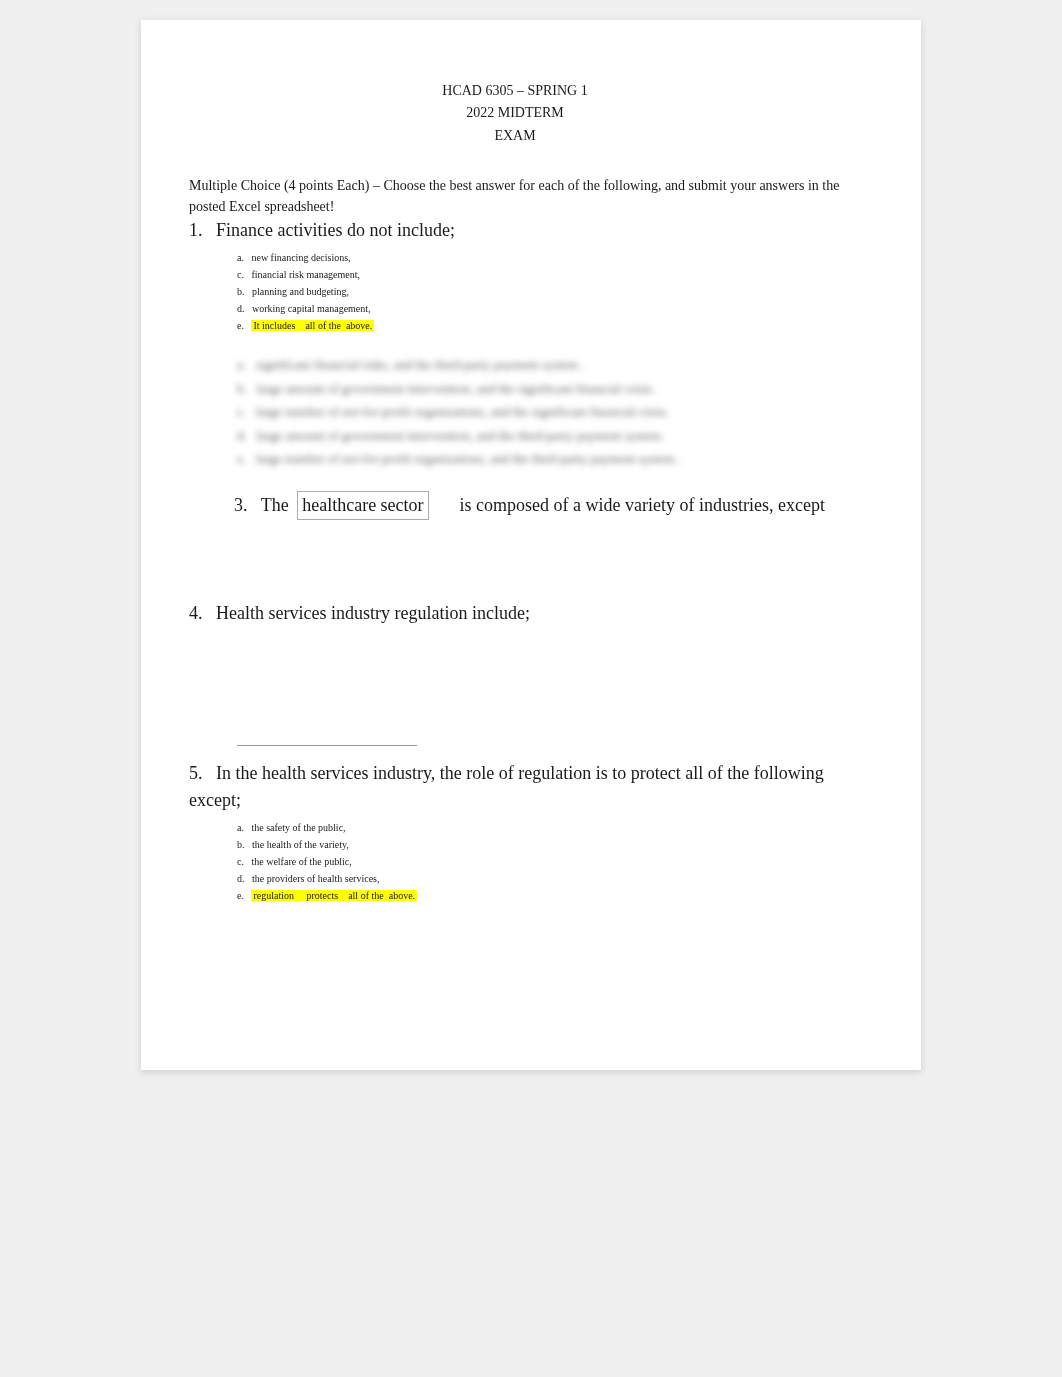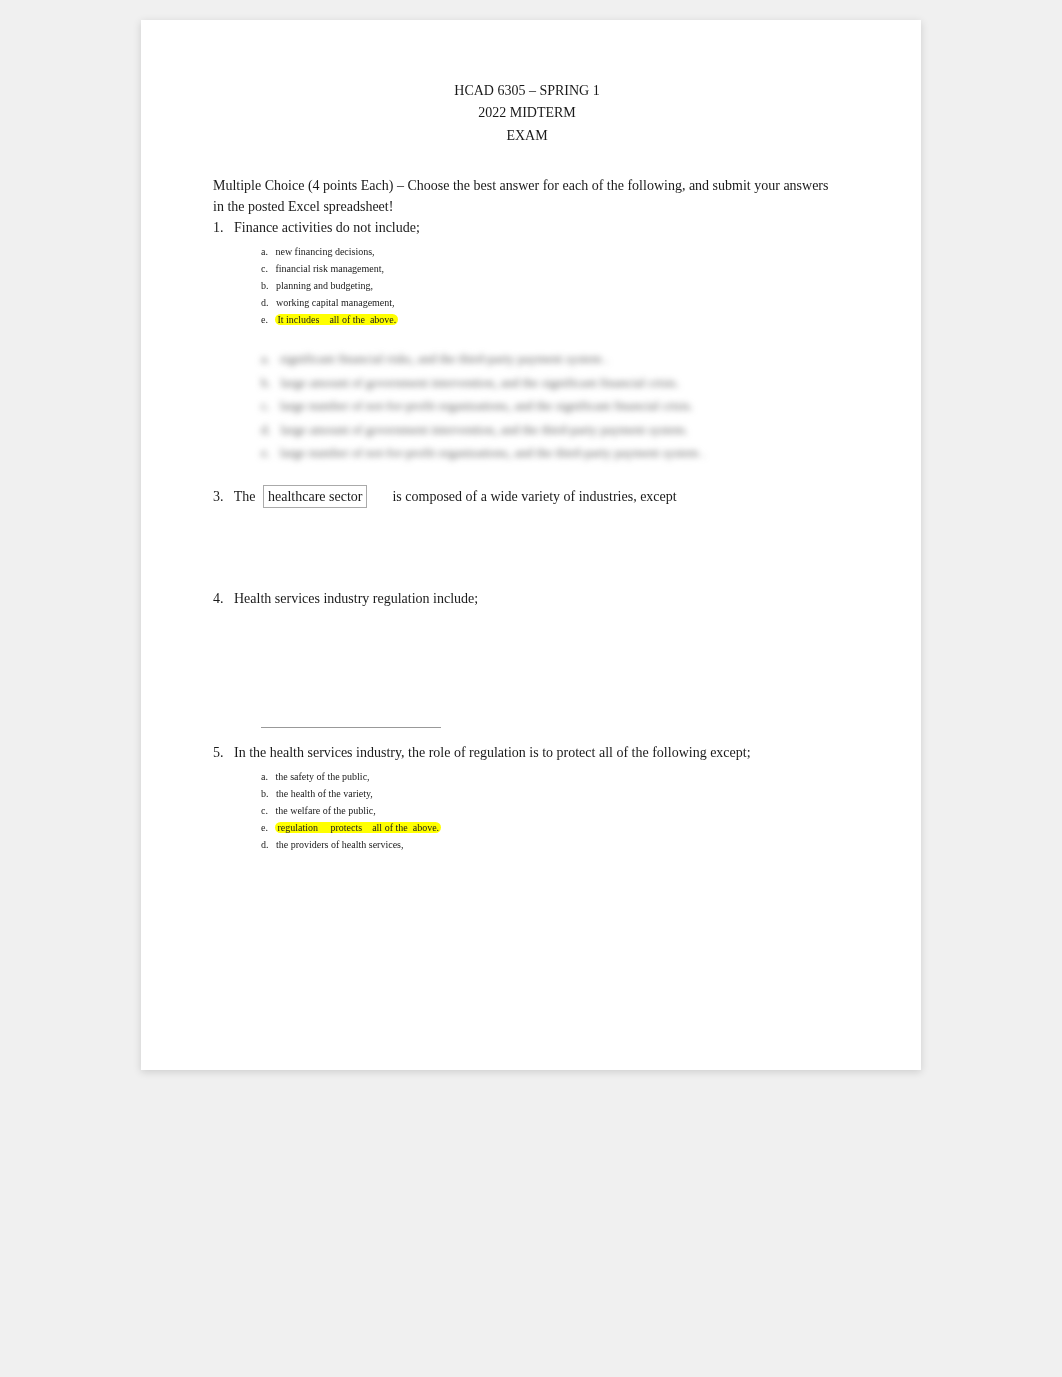--- a/index.html
+++ b/index.html
@@ -14,21 +14,21 @@
       justify-content: center;
       align-items: flex-start;
       padding: 20px;
       font-family: 'Times New Roman', Times, serif;
     }
 
     .page {
       background: #ffffff;
       width: 780px;
       min-height: 1050px;
-      padding: 60px 80px 60px 72px;
+      padding: 60px 80px 60px 48px;
       box-shadow: 0 2px 8px rgba(0,0,0,0.15);
       font-size: 14px;
       line-height: 1.5;
       color: #1a1a1a;
     }
 
     .page-title {
       text-align: center;
       margin-bottom: 28px;
       font-size: 14px;
@@ -39,54 +39,54 @@
       font-size: 14px;
       line-height: 1.5;
     }
 
     .question-block {
       margin-bottom: 22px;
     }
 
     .question-text {
       margin-bottom: 6px;
-      font-size: 14px;
+      font-size: 18px;
     }
 
     .options-list {
       list-style: none;
       margin-left: 48px;
     }
 
     .options-list li {
       margin-bottom: 2px;
       font-size: 10px;
     }
 
     .highlight-yellow {
       background-color: #ffff00;
       padding: 0 2px;
-      border-radius: 7px;
     }
 
     .blurred-block {
       margin-left: 48px;
       margin-top: 6px;
     }
 
     .blurred-line {
       margin-bottom: 4px;
       font-size: 13px;
       filter: blur(3px);
       color: #666;
     }
 
     .q3-text {
-      font-size: 14px;
+      font-size: 18px;
       margin-bottom: 80px;
+      margin-left: 45px;
     }
 
     .healthcare-box {
       display: inline-block;
       border: 1px solid #aaa;
       padding: 0 4px;
       margin: 0 4px;
     }
 
     .q5-section {
@@ -162,18 +162,18 @@
 
   <div class="question-block q5-section">
     <div class="question-text">
       <span>5.&nbsp;&nbsp;</span>
       <span>In the health services industry, the role of regulation is to protect all of the following except;</span>
     </div>
     <ul class="options-list">
       <li><span>a.&nbsp;&nbsp;&nbsp;</span><span>the safety of the public,</span></li>
       <li><span>b.&nbsp;&nbsp;&nbsp;</span><span>the health of the variety,</span></li>
       <li><span>c.&nbsp;&nbsp;&nbsp;</span><span>the welfare of the public,</span></li>
+      <li><span>d.&nbsp;&nbsp;&nbsp;</span><span>the providers of health services,</span></li>
       <li><span>e.&nbsp;&nbsp;&nbsp;</span><span class="highlight-yellow">regulation &nbsp;&nbsp;&nbsp; protects &nbsp;&nbsp; all of the &nbsp;above.</span></li>
-      <li><span>d.&nbsp;&nbsp;&nbsp;</span><span>the providers of health services,</span></li>
     </ul>
   </div>
 
 </div>
 
 </body></html>

